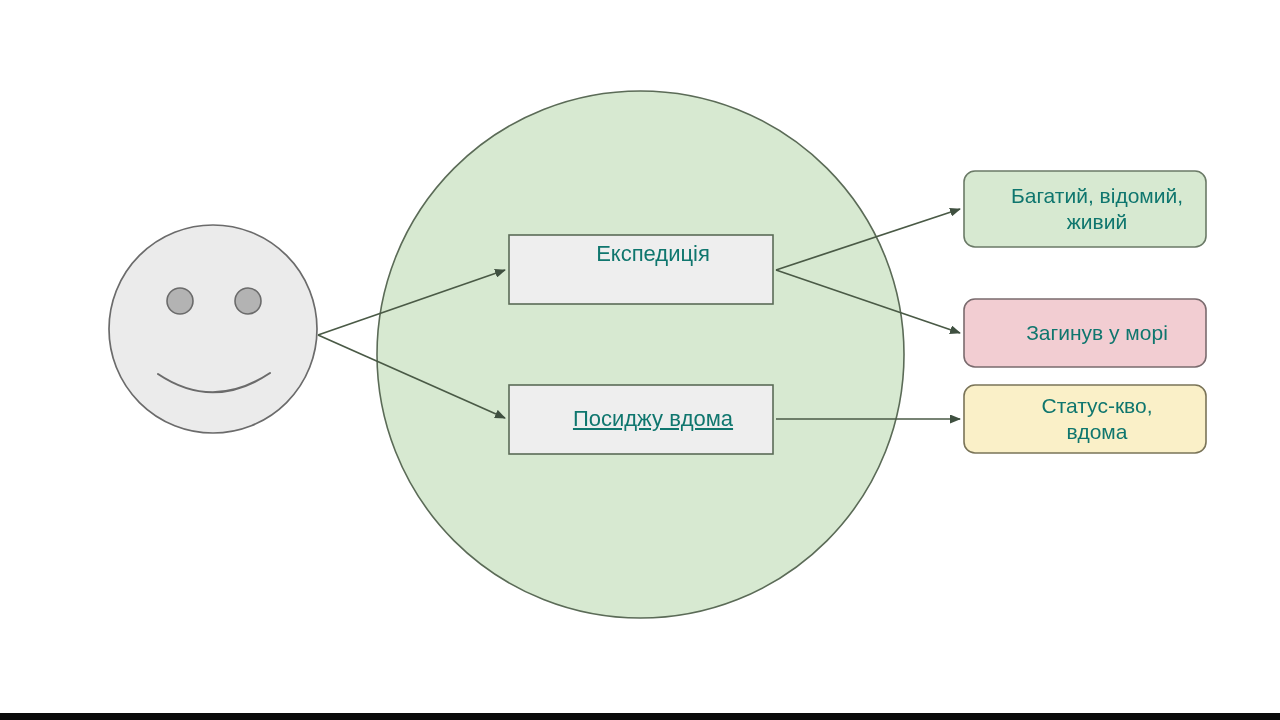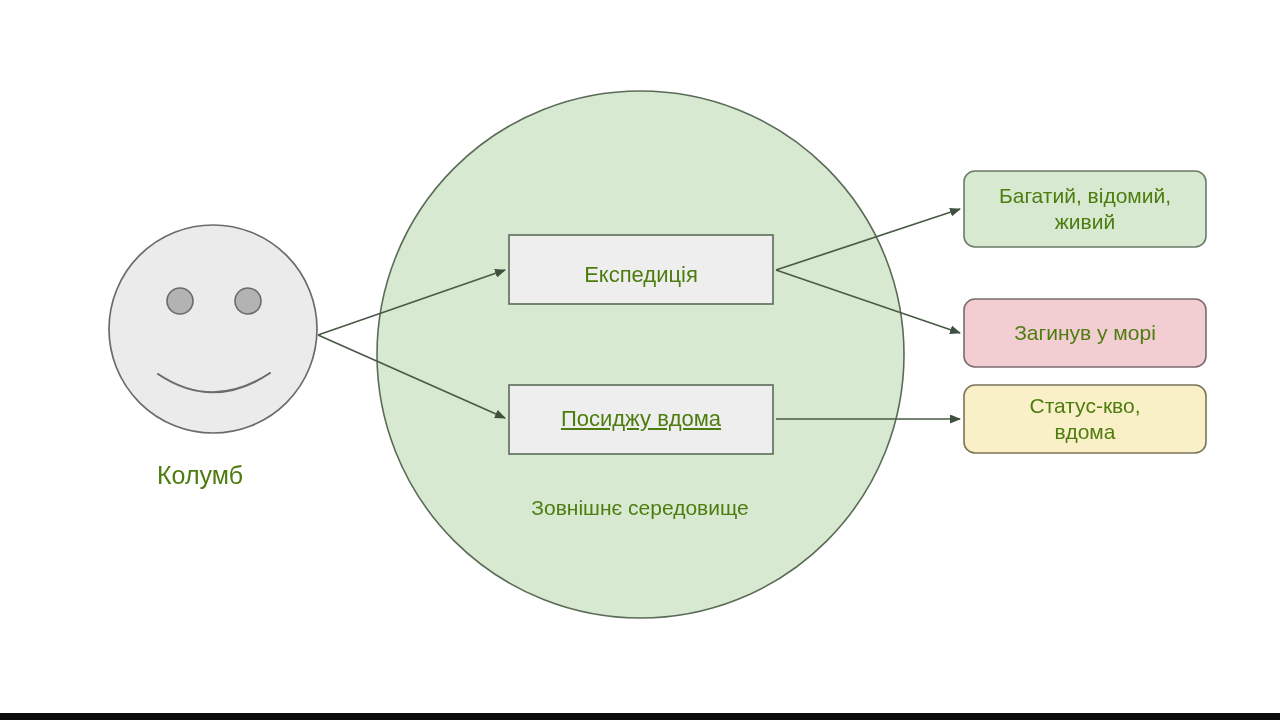--- a/index.html
+++ b/index.html
@@ -21,45 +21,46 @@
     top: 0;
     width: 1280px;
     height: 720px;
   }
   .node-label {
     position: absolute;
     display: flex;
     align-items: center;
     justify-content: center;
     text-align: center;
-    color: #4d7c0f;
+    color: #0f766e;
     line-height: 1.22;
     pointer-events: none;
     white-space: pre-line;
+    padding-left: 12px;
   }
   
   #persona-label {
     left: 110px;
     top: 455px;
     width: 180px;
     height: 40px;
     font-size: 25px;
   }
   
   #environment-label {
     left: 460px;
     top: 492px;
     width: 360px;
     height: 32px;
     font-size: 21px;
   }
   
   #decision-0-label {
     left: 509px;
-    top: 249px;
+    top: 228px;
     width: 264px;
     height: 53px;
     font-size: 22px;
   }
   #decision-1-label {
     left: 509px;
     top: 386px;
     width: 264px;
     height: 67px;
     font-size: 22px;
@@ -124,23 +125,21 @@
 
     <line x1="318" y1="335" x2="505" y2="270" stroke="#4a5a46" stroke-width="1.7" marker-end="url(#arrowhead)"></line>
     <line x1="318" y1="335" x2="505" y2="418" stroke="#4a5a46" stroke-width="1.7" marker-end="url(#arrowhead)"></line>
 
     <line x1="776" y1="270" x2="960" y2="209" stroke="#4a5a46" stroke-width="1.7" marker-end="url(#arrowhead)"></line>
     <line x1="776" y1="270" x2="960" y2="333" stroke="#4a5a46" stroke-width="1.7" marker-end="url(#arrowhead)"></line>
 
     <line x1="776" y1="419" x2="960" y2="419" stroke="#4a5a46" stroke-width="1.7" marker-end="url(#arrowhead)"></line>
   </svg>
 
-  <div class="node-label" id="persona-label">Колумб</div>
 
-  <div class="node-label" id="environment-label">Зовнішнє середовище</div>
 
   <div class="node-label" id="decision-0-label">Експедиція</div>
 
   <div class="node-label" id="decision-1-label">Посиджу вдома</div>
 
   <div class="node-label" id="outcome-0-label">Багатий, відомий,
 живий</div>
 
   <div class="node-label" id="outcome-1-label">Загинув у морі</div>
 

